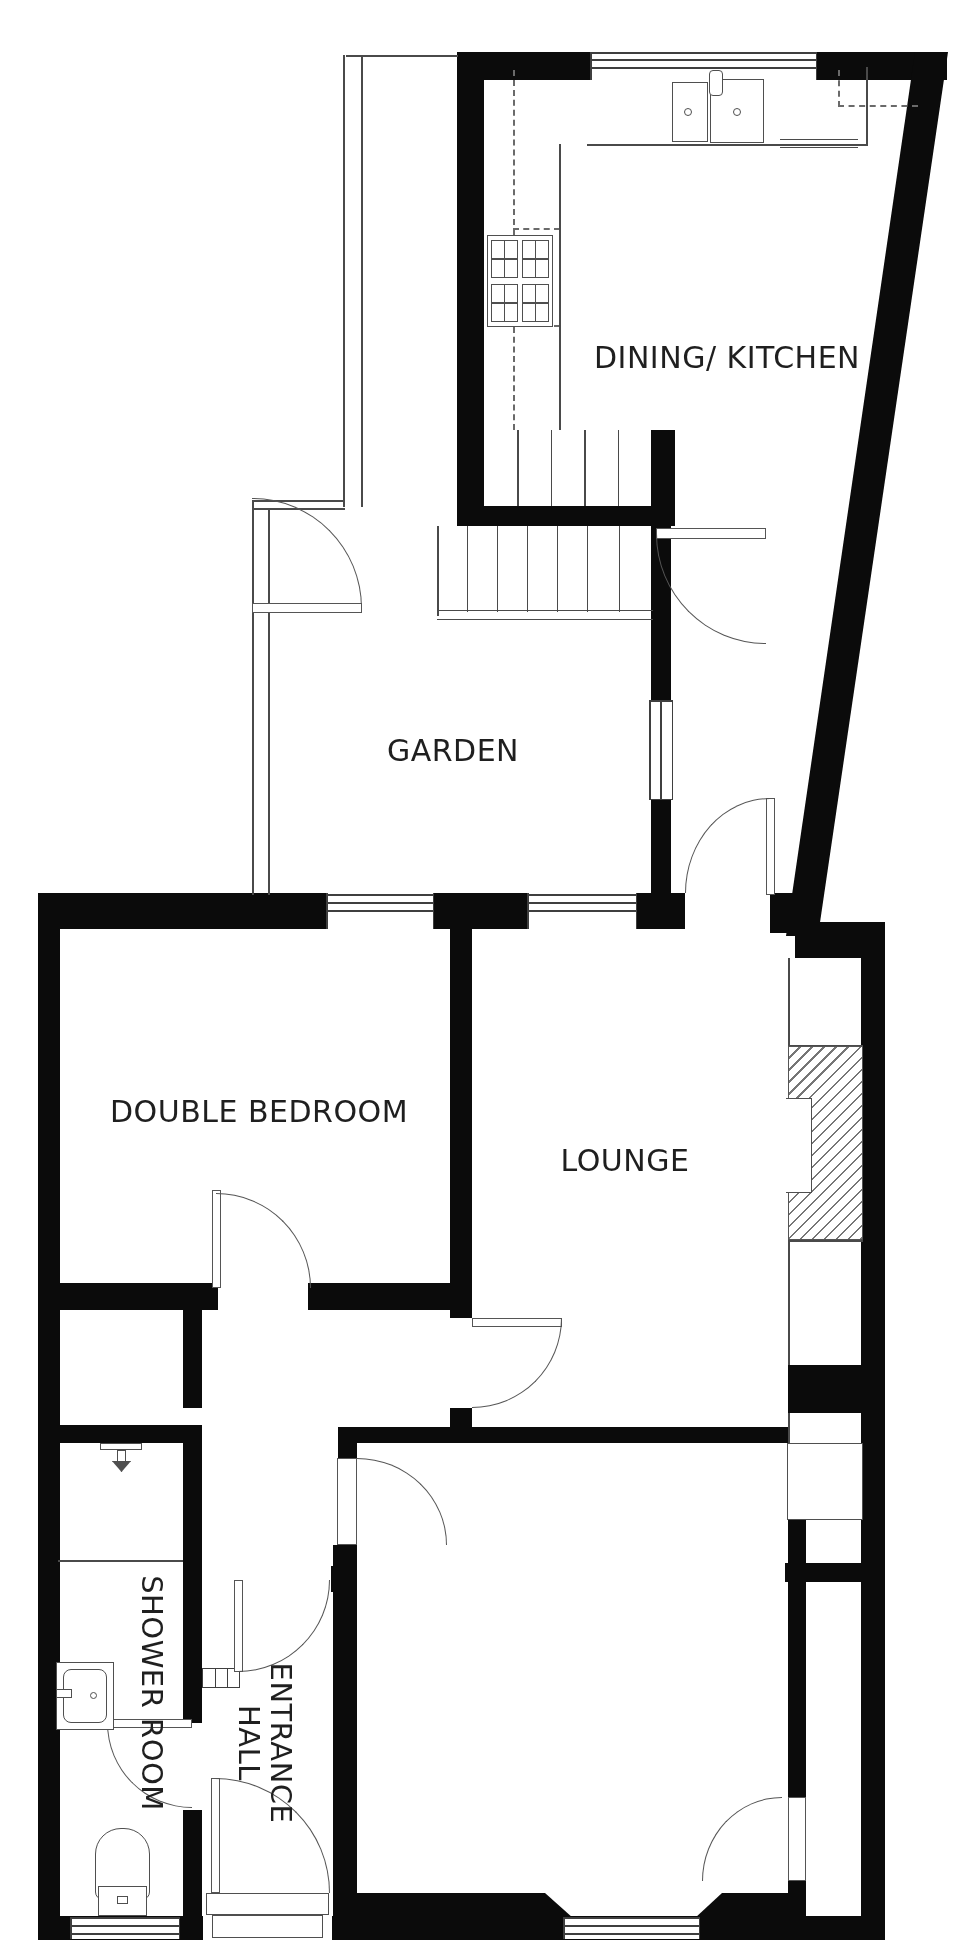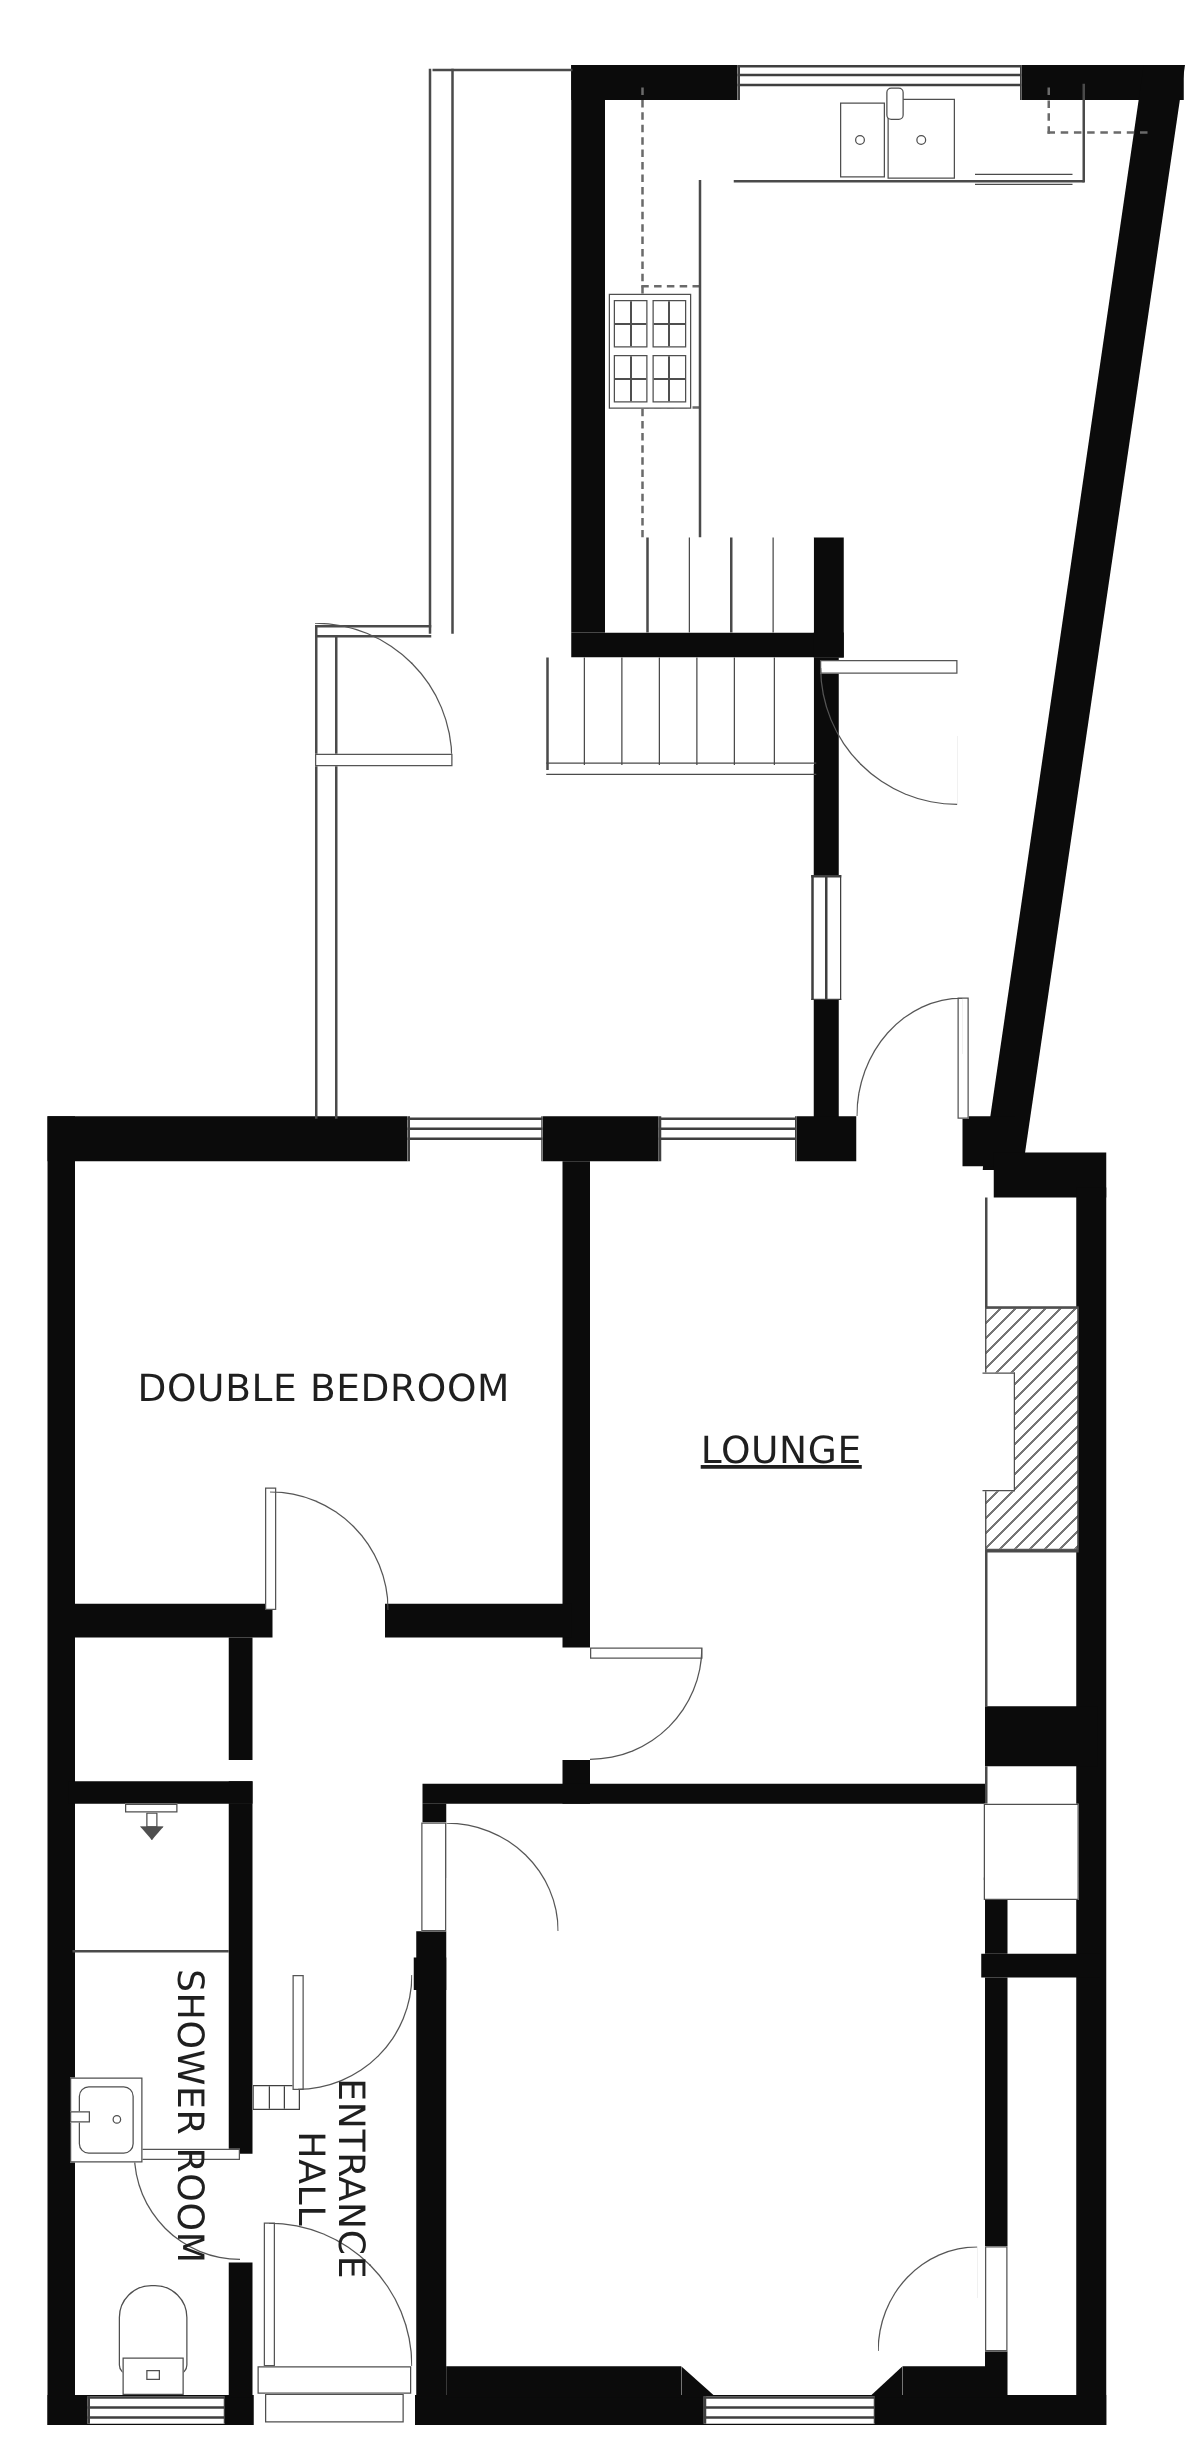--- a/index.html
+++ b/index.html
@@ -229,18 +229,20 @@
   <div class="fix" style="left:112px;top:1461px;width:19px;height:11px;clip-path:polygon(50% 100%,0 0,100% 0);background:#4f4f4f;"></div>
   <div class="tline" style="left:58px;top:1560px;width:125px;height:2px;"></div>
   <div class="fix" style="left:56px;top:1662px;width:58px;height:68px;"></div>
   <div class="fix" style="left:63px;top:1669px;width:44px;height:54px;border-radius:8px;"></div>
   <div class="fix" style="left:56px;top:1689px;width:16px;height:9px;"></div>
   <div class="dot" style="left:90px;top:1692px;width:7px;height:7px;"></div>
   <div class="fix" style="left:95px;top:1828px;width:55px;height:72px;border-radius:26px 26px 8px 8px;"></div>
   <div class="fix" style="left:98px;top:1886px;width:49px;height:30px;"></div>
   <div class="fix" style="left:117px;top:1896px;width:11px;height:8px;"></div>
 
+  <div class="label" style="left:557px;top:340px;width:340px;">DINING/ KITCHEN</div>
+  <div class="label" style="left:323px;top:733px;width:260px;">GARDEN</div>
   <div class="label" style="left:99px;top:1094px;width:320px;">DOUBLE BEDROOM</div>
-  <div class="label" style="left:495px;top:1143px;width:260px;text-decoration:underline;">LOUNGE</div>
+  <div class="label" style="left:495px;top:1143px;width:260px;">LOUNGE</div>
   <div class="vlabel" style="left:25px;top:1674px;width:250px;height:38px;white-space:nowrap;">SHOWER ROOM</div>
   <div class="vlabel wrap2" style="left:172px;top:1708px;width:180px;height:70px;">ENTRANCE HALL</div>
 
 </div>
 
 </body></html>

